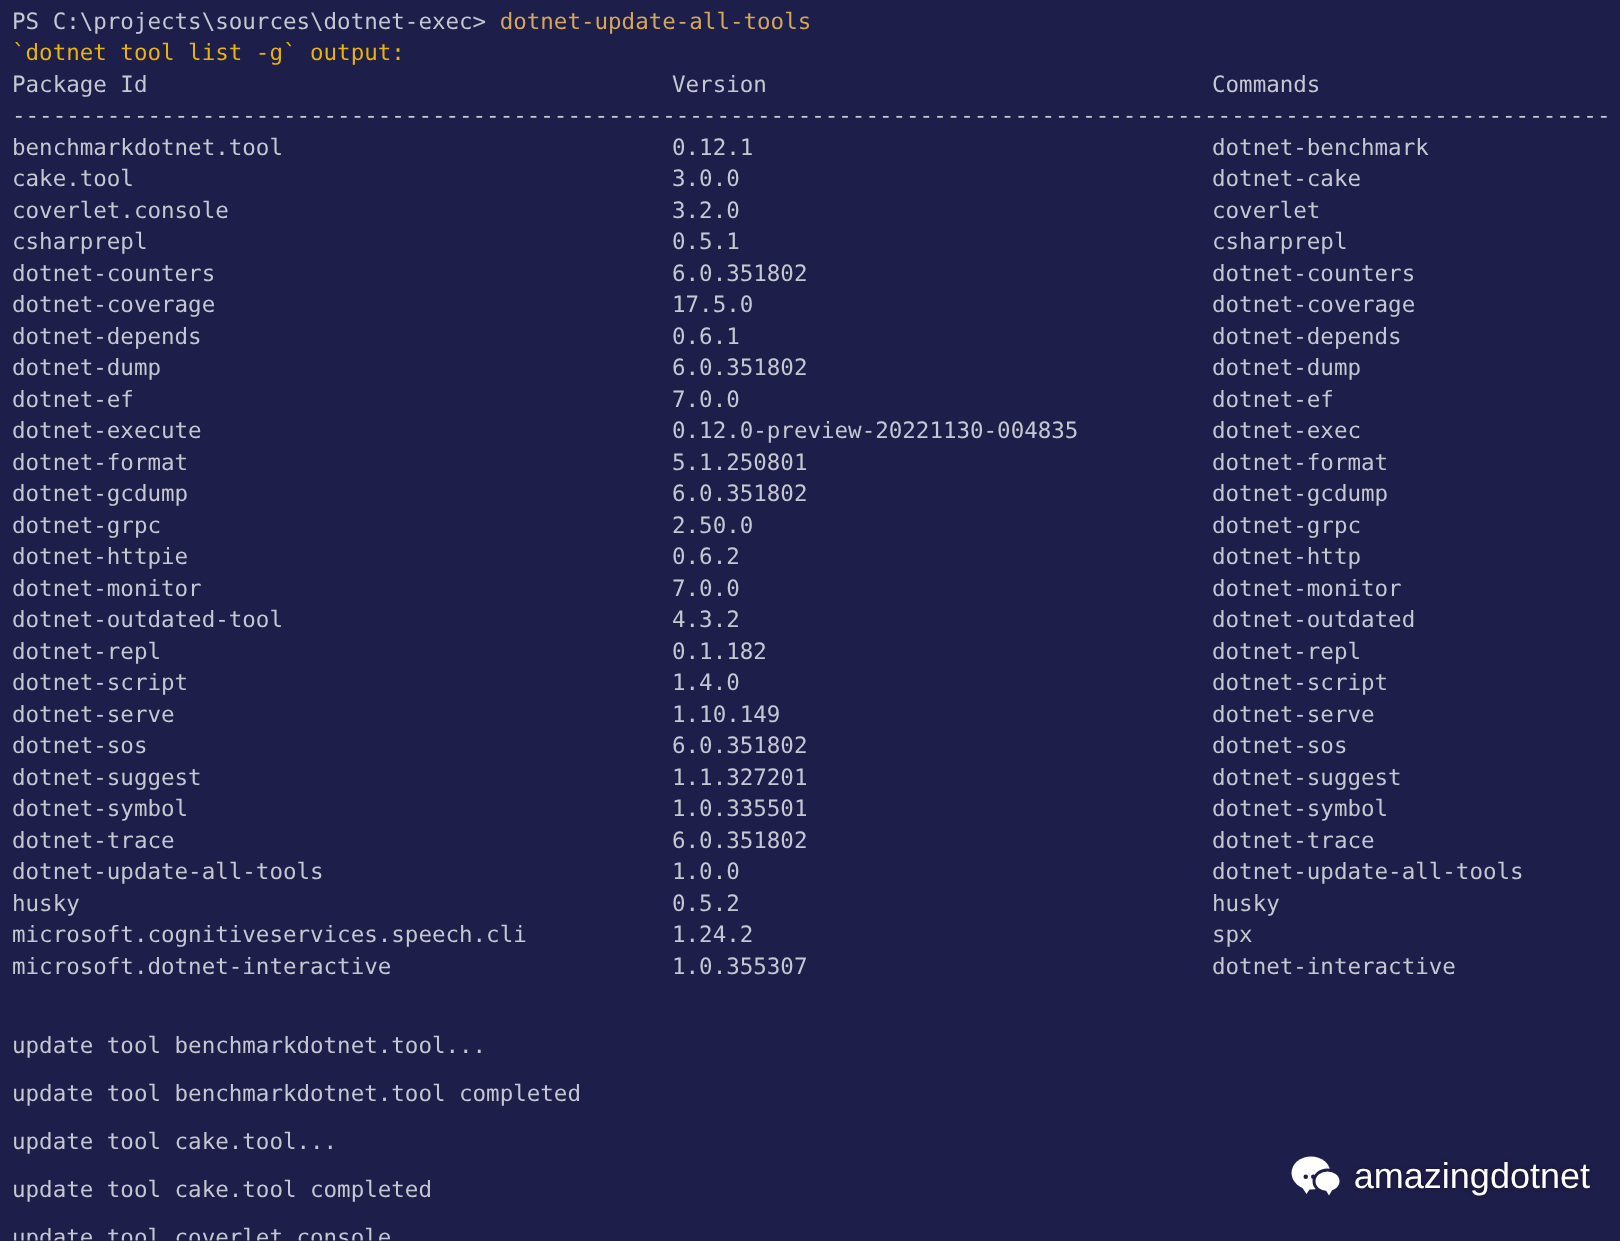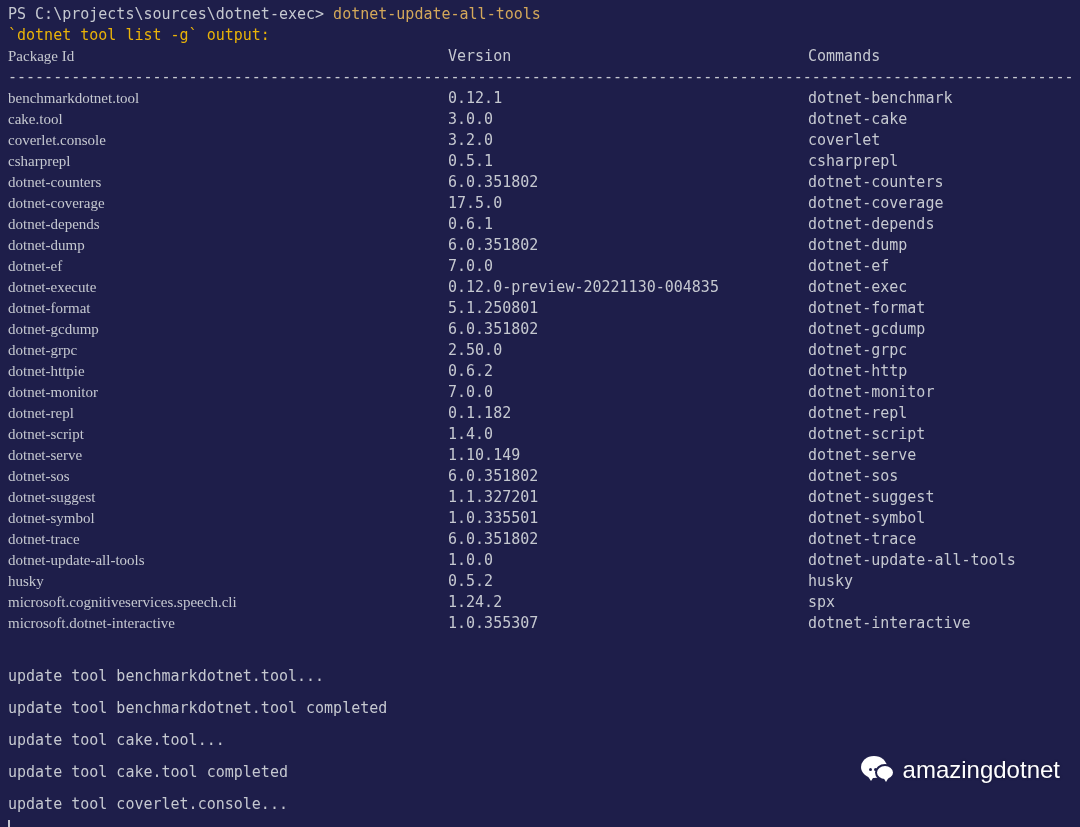--- a/index.html
+++ b/index.html
@@ -40,21 +40,20 @@
     }
     .tool-row {
       white-space: pre;
       color: #c5c8d0;
     }
     .tool-row span {
       display: inline-block;
     }
     .col-pkg {
       width: 440px;
-      font-family: Liberation Serif, serif;
     }
     .col-ver {
       width: 360px;
     }
     .col-cmd {
       width: 260px;
     }
     .update-line {
       white-space: pre;
       color: #c5c8d0;
@@ -63,21 +62,21 @@
     .cursor {
       display: inline-block;
       width: 2px;
       height: 16px;
       background: #c5c8d0;
       vertical-align: bottom;
     }
     .watermark {
       position: absolute;
       right: 20px;
-      bottom: 39px;
+      bottom: 24px;
       display: flex;
       align-items: center;
       color: #ffffff;
       font-family: Arial, sans-serif;
       font-size: 24px;
       font-weight: 400;
       text-shadow: 0 0 3px rgba(0,0,0,0.4);
     }
     .watermark-icon {
       width: 36px;
@@ -173,20 +172,21 @@
     <div class="tool-row"><span class="col-pkg">dotnet-coverage</span><span class="col-ver">17.5.0</span><span class="col-cmd">dotnet-coverage</span></div>
     <div class="tool-row"><span class="col-pkg">dotnet-depends</span><span class="col-ver">0.6.1</span><span class="col-cmd">dotnet-depends</span></div>
     <div class="tool-row"><span class="col-pkg">dotnet-dump</span><span class="col-ver">6.0.351802</span><span class="col-cmd">dotnet-dump</span></div>
     <div class="tool-row"><span class="col-pkg">dotnet-ef</span><span class="col-ver">7.0.0</span><span class="col-cmd">dotnet-ef</span></div>
     <div class="tool-row"><span class="col-pkg">dotnet-execute</span><span class="col-ver">0.12.0-preview-20221130-004835</span><span class="col-cmd">dotnet-exec</span></div>
     <div class="tool-row"><span class="col-pkg">dotnet-format</span><span class="col-ver">5.1.250801</span><span class="col-cmd">dotnet-format</span></div>
     <div class="tool-row"><span class="col-pkg">dotnet-gcdump</span><span class="col-ver">6.0.351802</span><span class="col-cmd">dotnet-gcdump</span></div>
     <div class="tool-row"><span class="col-pkg">dotnet-grpc</span><span class="col-ver">2.50.0</span><span class="col-cmd">dotnet-grpc</span></div>
     <div class="tool-row"><span class="col-pkg">dotnet-httpie</span><span class="col-ver">0.6.2</span><span class="col-cmd">dotnet-http</span></div>
     <div class="tool-row"><span class="col-pkg">dotnet-monitor</span><span class="col-ver">7.0.0</span><span class="col-cmd">dotnet-monitor</span></div>
+    <div class="tool-row"><span class="col-pkg">dotnet-outdated-tool</span><span class="col-ver">4.3.2</span><span class="col-cmd">dotnet-outdated</span></div>
     <div class="tool-row"><span class="col-pkg">dotnet-repl</span><span class="col-ver">0.1.182</span><span class="col-cmd">dotnet-repl</span></div>
     <div class="tool-row"><span class="col-pkg">dotnet-script</span><span class="col-ver">1.4.0</span><span class="col-cmd">dotnet-script</span></div>
     <div class="tool-row"><span class="col-pkg">dotnet-serve</span><span class="col-ver">1.10.149</span><span class="col-cmd">dotnet-serve</span></div>
     <div class="tool-row"><span class="col-pkg">dotnet-sos</span><span class="col-ver">6.0.351802</span><span class="col-cmd">dotnet-sos</span></div>
     <div class="tool-row"><span class="col-pkg">dotnet-suggest</span><span class="col-ver">1.1.327201</span><span class="col-cmd">dotnet-suggest</span></div>
     <div class="tool-row"><span class="col-pkg">dotnet-symbol</span><span class="col-ver">1.0.335501</span><span class="col-cmd">dotnet-symbol</span></div>
     <div class="tool-row"><span class="col-pkg">dotnet-trace</span><span class="col-ver">6.0.351802</span><span class="col-cmd">dotnet-trace</span></div>
     <div class="tool-row"><span class="col-pkg">dotnet-update-all-tools</span><span class="col-ver">1.0.0</span><span class="col-cmd">dotnet-update-all-tools</span></div>
     <div class="tool-row"><span class="col-pkg">husky</span><span class="col-ver">0.5.2</span><span class="col-cmd">husky</span></div>
     <div class="tool-row"><span class="col-pkg">microsoft.cognitiveservices.speech.cli</span><span class="col-ver">1.24.2</span><span class="col-cmd">spx</span></div>

